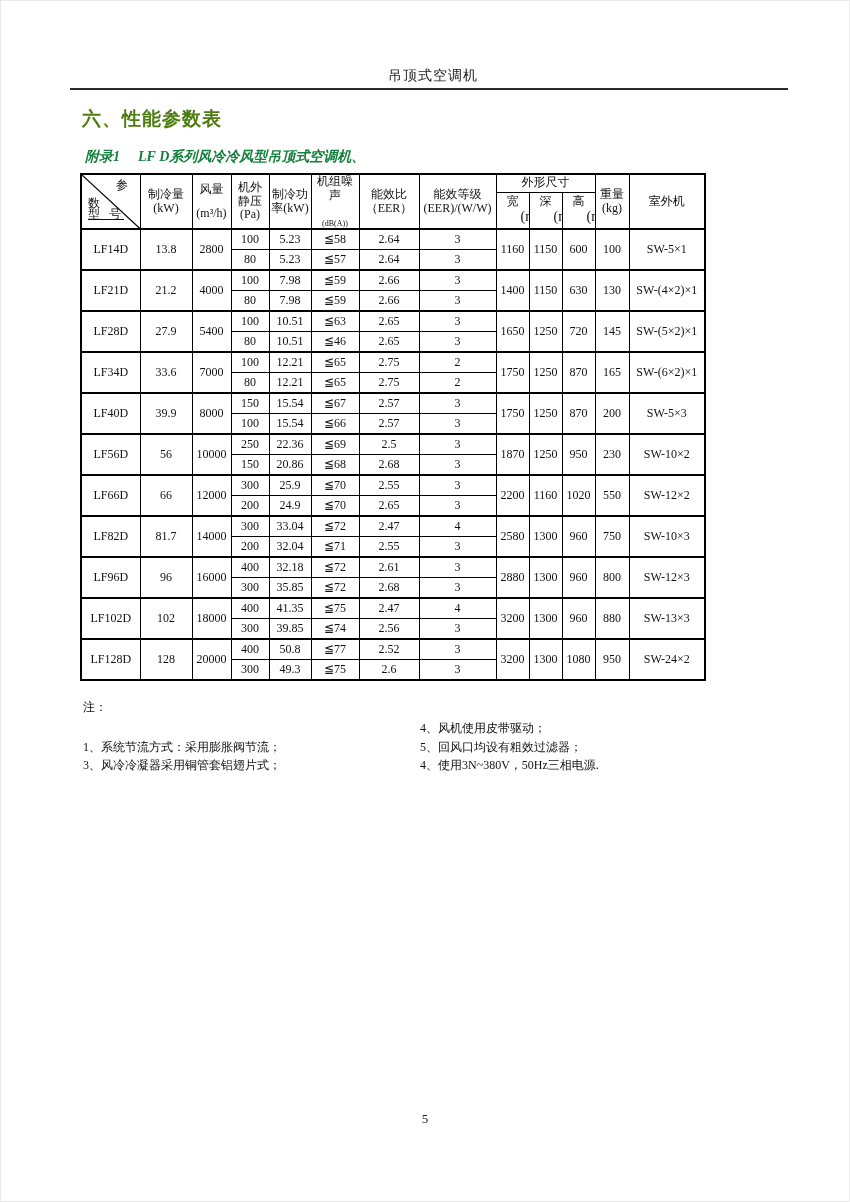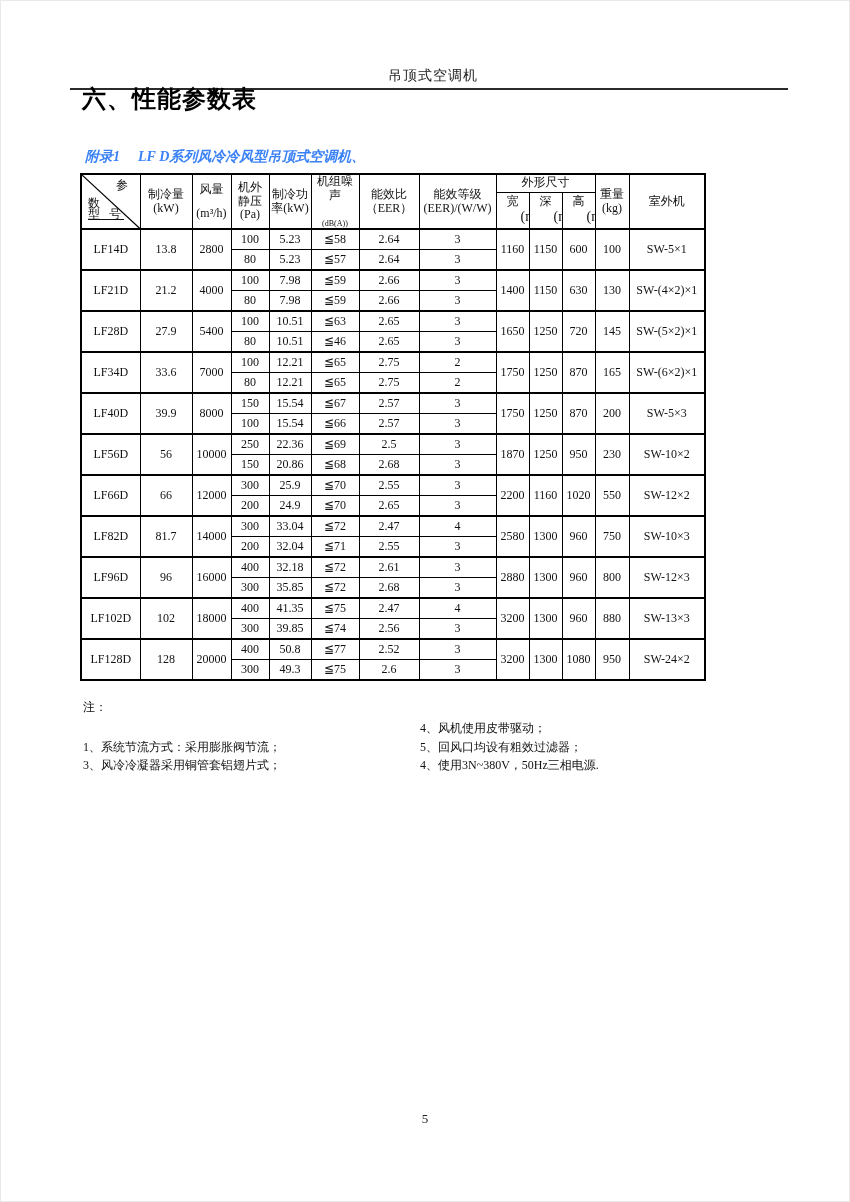--- a/index.html
+++ b/index.html
@@ -7,25 +7,25 @@
     width:850px;height:1202px;background:#ffffff;position:relative;
     font-family:"Liberation Serif","DejaVu Serif",serif;color:#1a1a1a;
   }
   .page{position:absolute;inset:0;background:#fff;border:1px solid #e9e9e9;box-sizing:border-box;}
 
   .running-title{position:absolute;top:66px;left:8px;width:100%;text-align:center;
     font-size:14px;letter-spacing:1px;color:#222;}
   .header-rule{position:absolute;top:87px;left:69px;width:718px;height:0;
     border-top:2px solid #2b2b2b;}
 
-  .section-title{position:absolute;top:82px;left:81px;font-size:24px;font-weight:bold;
-    font-family:"Liberation Sans","DejaVu Sans",sans-serif;letter-spacing:1px;color:#000000;}
+  .section-title{position:absolute;top:105px;left:81px;font-size:19px;font-weight:bold;
+    font-family:"Liberation Sans","DejaVu Sans",sans-serif;letter-spacing:1px;color:#4d7c0f;}
 
   .appendix{position:absolute;top:147px;left:84px;font-size:14px;font-weight:bold;
-    font-style:italic;color:#3b82f6;}
+    font-style:italic;color:#15803d;}
   .appendix .ap-label{margin-right:18px;}
 
   table.spec{position:absolute;top:172px;left:79px;border-collapse:collapse;
     table-layout:fixed;width:624px;border:2px solid #000;}
   table.spec td{border:1px solid #000;text-align:center;vertical-align:middle;
     padding:0;font-size:12px;line-height:1.15;color:#111;overflow:hidden;}
   table.spec thead td{height:auto;}
   tr.hrow1 td{height:32px;}
   tr.hrow2 td{height:41px;}
   tbody td{height:19px;}

